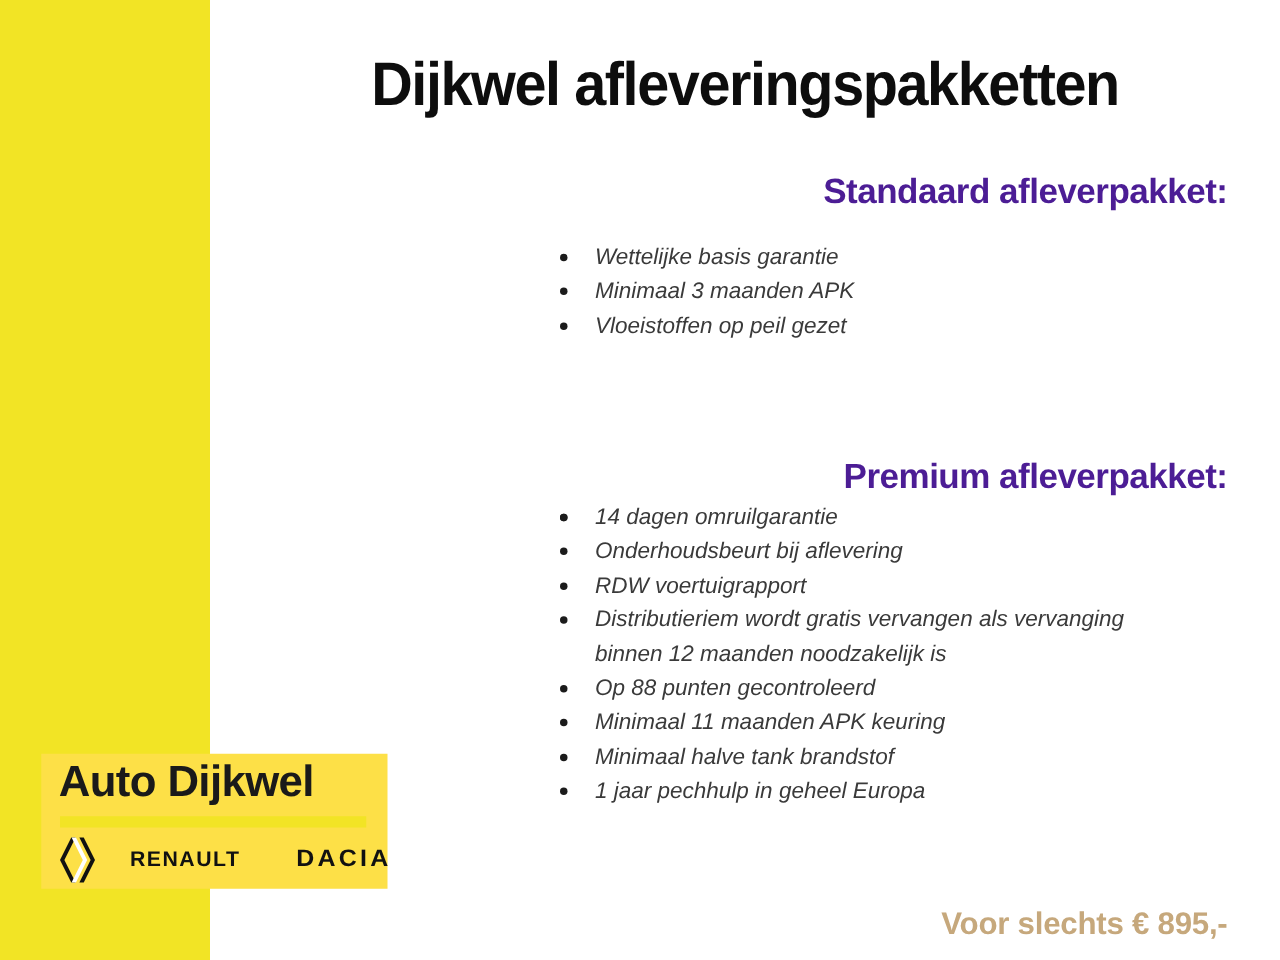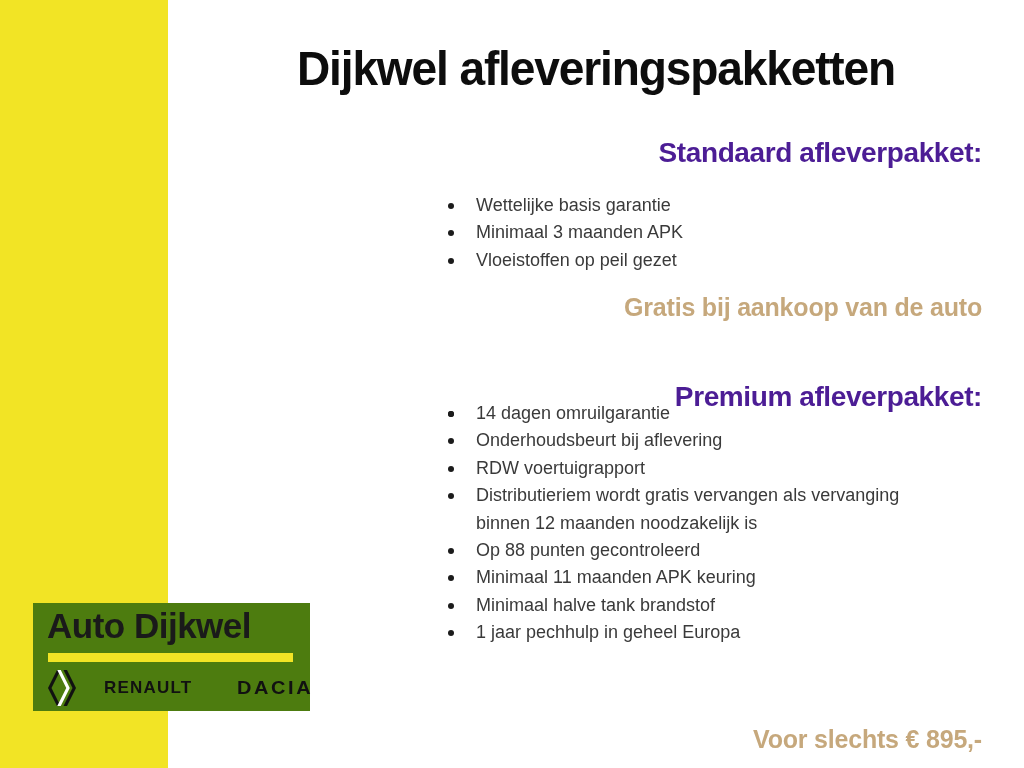--- a/index.html
+++ b/index.html
@@ -30,21 +30,21 @@
     background: #F2E425;
   }
 
   
   #logo-card {
     position: absolute;
     left: 33px;
     top: 603px;
     width: 277px;
     height: 108px;
-    background: #4d7c0f;
+    background: #fde047;
     box-sizing: border-box;
     padding: 0;
   }
 
   #logo-wordmark {
     position: absolute;
     left: 14px;
     top: 3px;
     font-family: "Liberation Sans", sans-serif;
     font-weight: 700;
@@ -135,21 +135,21 @@
     text-align: right;
     font-family: "Liberation Sans", sans-serif;
     font-weight: 700;
     font-size: 28px;
     line-height: 34px;
     letter-spacing: -0.4px;
     color: #4c1d95;
   }
 
   #standaard-heading { top: 136px; }
-  #premium-heading   { top: 380px; }
+  #premium-heading   { top: 364px; }
 
   .feature-list {
     position: absolute;
     left: 278px;
     margin: 0;
     padding: 0;
     list-style: none;
     width: 560px;
   }
 
@@ -157,20 +157,21 @@
   #premium-list   { top: 400px; }
 
   .feature-list li {
     position: relative;
     padding-left: 30px;
     font-family: "Liberation Sans", sans-serif;
     font-size: 18px;
     line-height: 27.4px;
     color: #3a3a3a;
     font-weight: 400;
+    font-style: italic;
   }
 
   .feature-list li .bullet-dot {
     position: absolute;
     left: 2px;
     top: 11px;
     width: 6px;
     height: 6px;
     border-radius: 50%;
     background: #1b1b1b;
@@ -223,21 +224,20 @@
     <div id="poster-title">Dijkwel afleveringspakketten</div>
 
     <div class="section-heading" id="standaard-heading">Standaard afleverpakket:</div>
 
     <ul class="feature-list" id="standaard-list">
       <li><span class="bullet-dot"></span><span>Wettelijke basis garantie</span></li>
       <li><span class="bullet-dot"></span><span>Minimaal 3 maanden APK</span></li>
       <li><span class="bullet-dot"></span><span>Vloeistoffen op peil gezet</span></li>
     </ul>
 
-    <div class="accent-line" id="gratis-line">Gratis bij aankoop van de auto</div>
 
     <div class="section-heading" id="premium-heading">Premium afleverpakket:</div>
 
     <ul class="feature-list" id="premium-list">
       <li><span class="bullet-dot"></span></li>
       <li><span class="bullet-dot"></span><span>14 dagen omruilgarantie</span></li>
       <li><span class="bullet-dot"></span><span>Onderhoudsbeurt bij aflevering</span></li>
       <li><span class="bullet-dot"></span><span>RDW voertuigrapport</span></li>
       <li><span class="bullet-dot"></span><span>Distributieriem wordt gratis vervangen als vervanging</span><span class="cont-line">binnen 12 maanden noodzakelijk is</span></li>
       <li><span class="bullet-dot"></span><span>Op 88 punten gecontroleerd</span></li>

